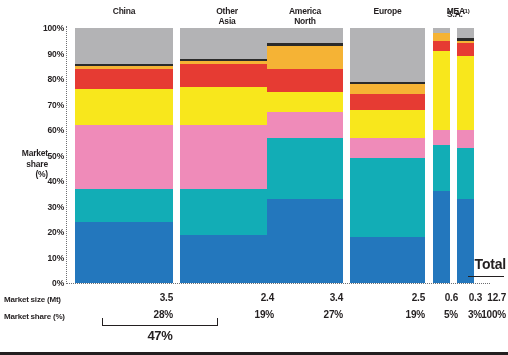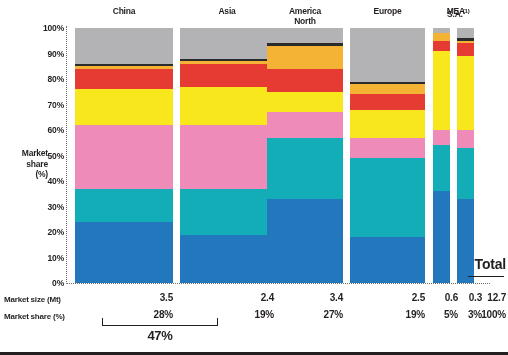--- a/index.html
+++ b/index.html
@@ -139,20 +139,21 @@
     </div>
 
   <div id="axis-line"></div>
   <div id="baseline"></div>
 
   <div id="col-heads">
       <div class="col-head" style="left: 75px; width: 98px;">
         <div>China</div>
       </div>
       <div class="col-head" style="left: 180px; width: 94px;">
+        <div>Other</div>
         <div>Asia</div>
       </div>
       <div class="col-head" style="left: 267px; width: 76px;">
         <div>America</div>
         <div>North</div>
       </div>
       <div class="col-head" style="left: 350px; width: 75px;">
         <div>Europe</div>
       </div>
       <div class="col-head" style="left: 417px; width: 48px; text-align: right;">

